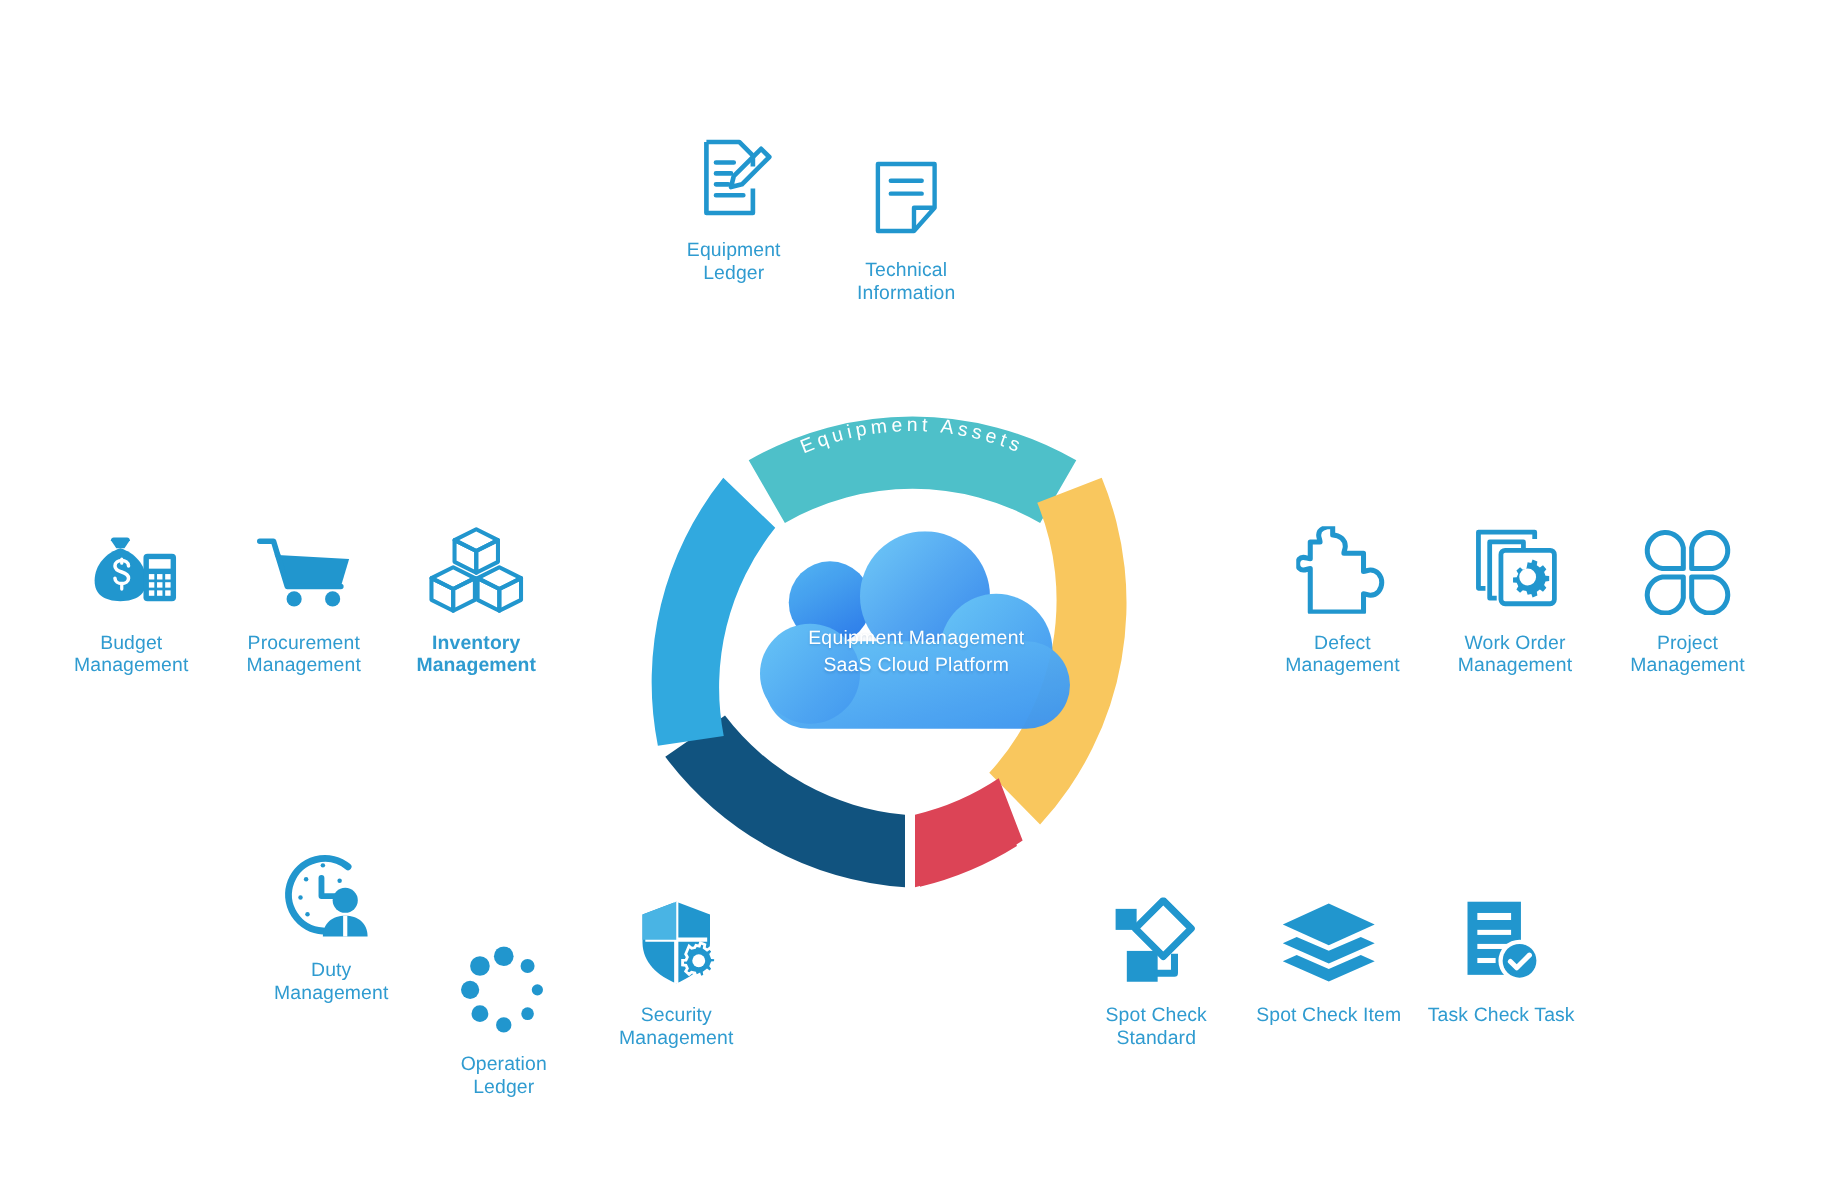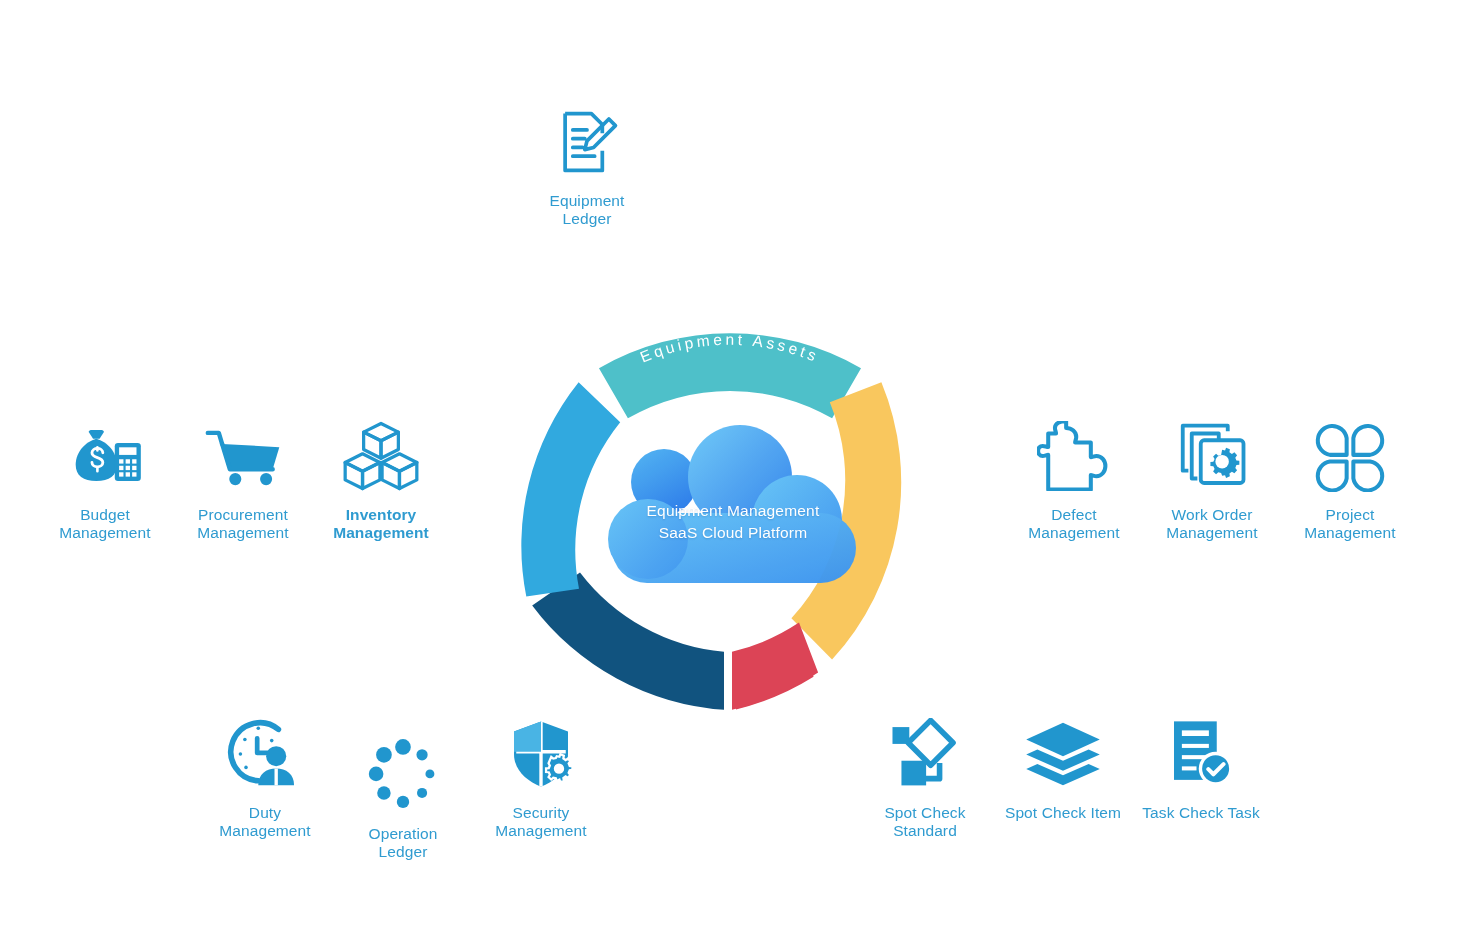--- a/index.html
+++ b/index.html
@@ -148,20 +148,31 @@
         <path d="M12 6h24l10 10v8" stroke-linejoin="round"></path>
         <path d="M12 6v52h34V40" stroke-linejoin="round"></path>
         <path d="M19 21h13M19 29h11M19 37h9M19 45h20" stroke-linecap="round"></path>
         <path d="M52 11l6 6-20 20-8 2 2-8z" stroke-linejoin="round"></path>
       </svg>
     </div>
     <div class="cap">Equipment
 Ledger</div>
   </div>
 
+  <div class="item" style="left:650px;top:112px;">
+    <div class="ico">
+      <svg width="66" height="70" viewBox="0 0 64 64" fill="none" stroke="#2196CE" stroke-width="3.4">
+        <path d="M10 6h44v34L38 58H10z" stroke-linejoin="round"></path>
+        <path d="M54 40H38v18" stroke-linejoin="round"></path>
+        <path d="M20 19h24M20 29h24" stroke-linecap="round"></path>
+      </svg>
+    </div>
+    <div class="cap">Technical
+Information</div>
+  </div>
 
 
   <div class="item" style="left:30px;top:410px;">
     <div class="ico">
       <svg width="76" height="66" viewBox="0 0 70 60" fill="#2196CE">
         <path d="M20 8c0-1 1-2 2-2h10c1 0 2 1 2 2l-4 6h-6z"></path>
         <path d="M27 14c-10 3-19 12-19 24 0 10 7 15 19 15s19-5 19-15c0-12-9-21-19-24z"></path>
         <path d="M28 22v3M28 41v3" stroke="#ffffff" stroke-width="2.4" stroke-linecap="round"></path>
         <path d="M33 27c0-2.5-2.5-4-5-4s-5 1.5-5 4 2 3.5 5 4.5 5 2 5 4.5-2.5 4-5 4-5-1.5-5-4" fill="none" stroke="#ffffff" stroke-width="2.6" stroke-linecap="round"></path>
         <rect x="44" y="18" width="24" height="35" rx="3"></rect>
@@ -247,42 +258,42 @@
         <path d="M31 31H16a13 13 0 1 1 15-15z" stroke-linejoin="round"></path>
         <path d="M37 31h15a13 13 0 1 0-15-15z" stroke-linejoin="round"></path>
         <path d="M31 37H16a13 13 0 1 0 15 15z" stroke-linejoin="round"></path>
         <path d="M37 37h15a13 13 0 1 1-15 15z" stroke-linejoin="round"></path>
       </svg>
     </div>
     <div class="cap">Project
 Management</div>
   </div>
 
-  <div class="item" style="left:190px;top:708px;">
+  <div class="item" style="left:190px;top:672px;">
     <div class="ico">
       <svg width="76" height="72" viewBox="0 0 68 64" fill="none">
         <path d="M46 10A26 26 0 1 0 28 56" stroke="#2196CE" stroke-width="5" stroke-linecap="round"></path>
         <path d="M27 18v13h10" stroke="#2196CE" stroke-width="4.2" stroke-linecap="round" stroke-linejoin="round"></path>
         <g fill="#2196CE">
           <circle cx="16" cy="19" r="1.6"></circle>
             <circle cx="12" cy="32" r="1.6"></circle>
             <circle cx="17" cy="44" r="1.6"></circle>
           <circle cx="28" cy="9" r="1.6"></circle>
             <circle cx="40" cy="20" r="1.6"></circle>
         </g>
         <circle cx="44" cy="34" r="9" fill="#2196CE"></circle>
         <path d="M28 60c0-10 7-15 16-15s16 5 16 15z" fill="#2196CE"></path>
         <path d="M44 45v15" stroke="#ffffff" stroke-width="3"></path>
       </svg>
     </div>
     <div class="cap">Duty
 Management</div>
   </div>
 
-  <div class="item" style="left:328px;top:729px;">
+  <div class="item" style="left:328px;top:747px;">
     <div class="ico">
       <svg width="74" height="72" viewBox="0 0 66 64" fill="#2196CE">
         <circle cx="33" cy="7" r="7"></circle>
         <circle cx="50" cy="14" r="5"></circle>
         <circle cx="57" cy="31" r="4"></circle>
         <circle cx="50" cy="48" r="4.5"></circle>
         <circle cx="33" cy="56" r="5.5"></circle>
         <circle cx="16" cy="48" r="6"></circle>
         <circle cx="9" cy="31" r="6.5"></circle>
         <circle cx="16" cy="14" r="7"></circle>

